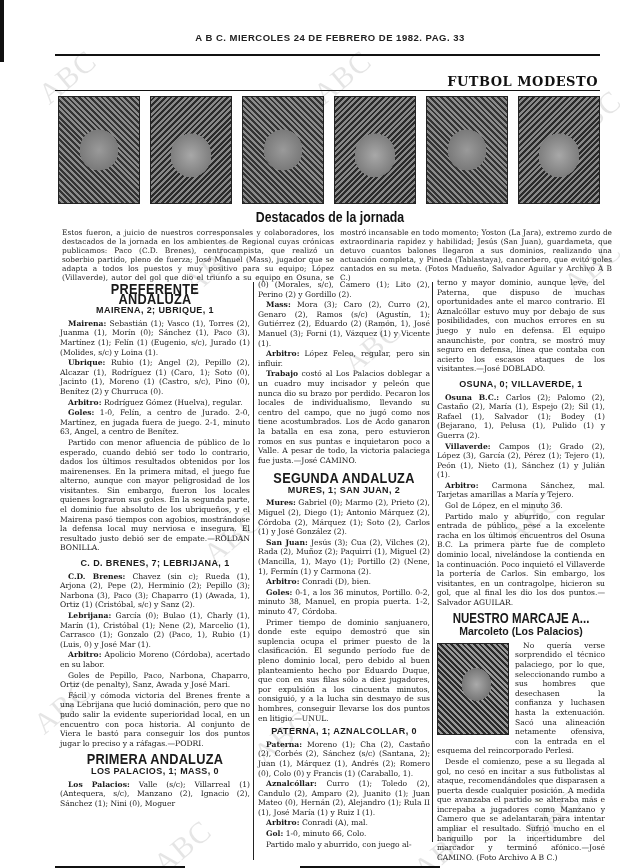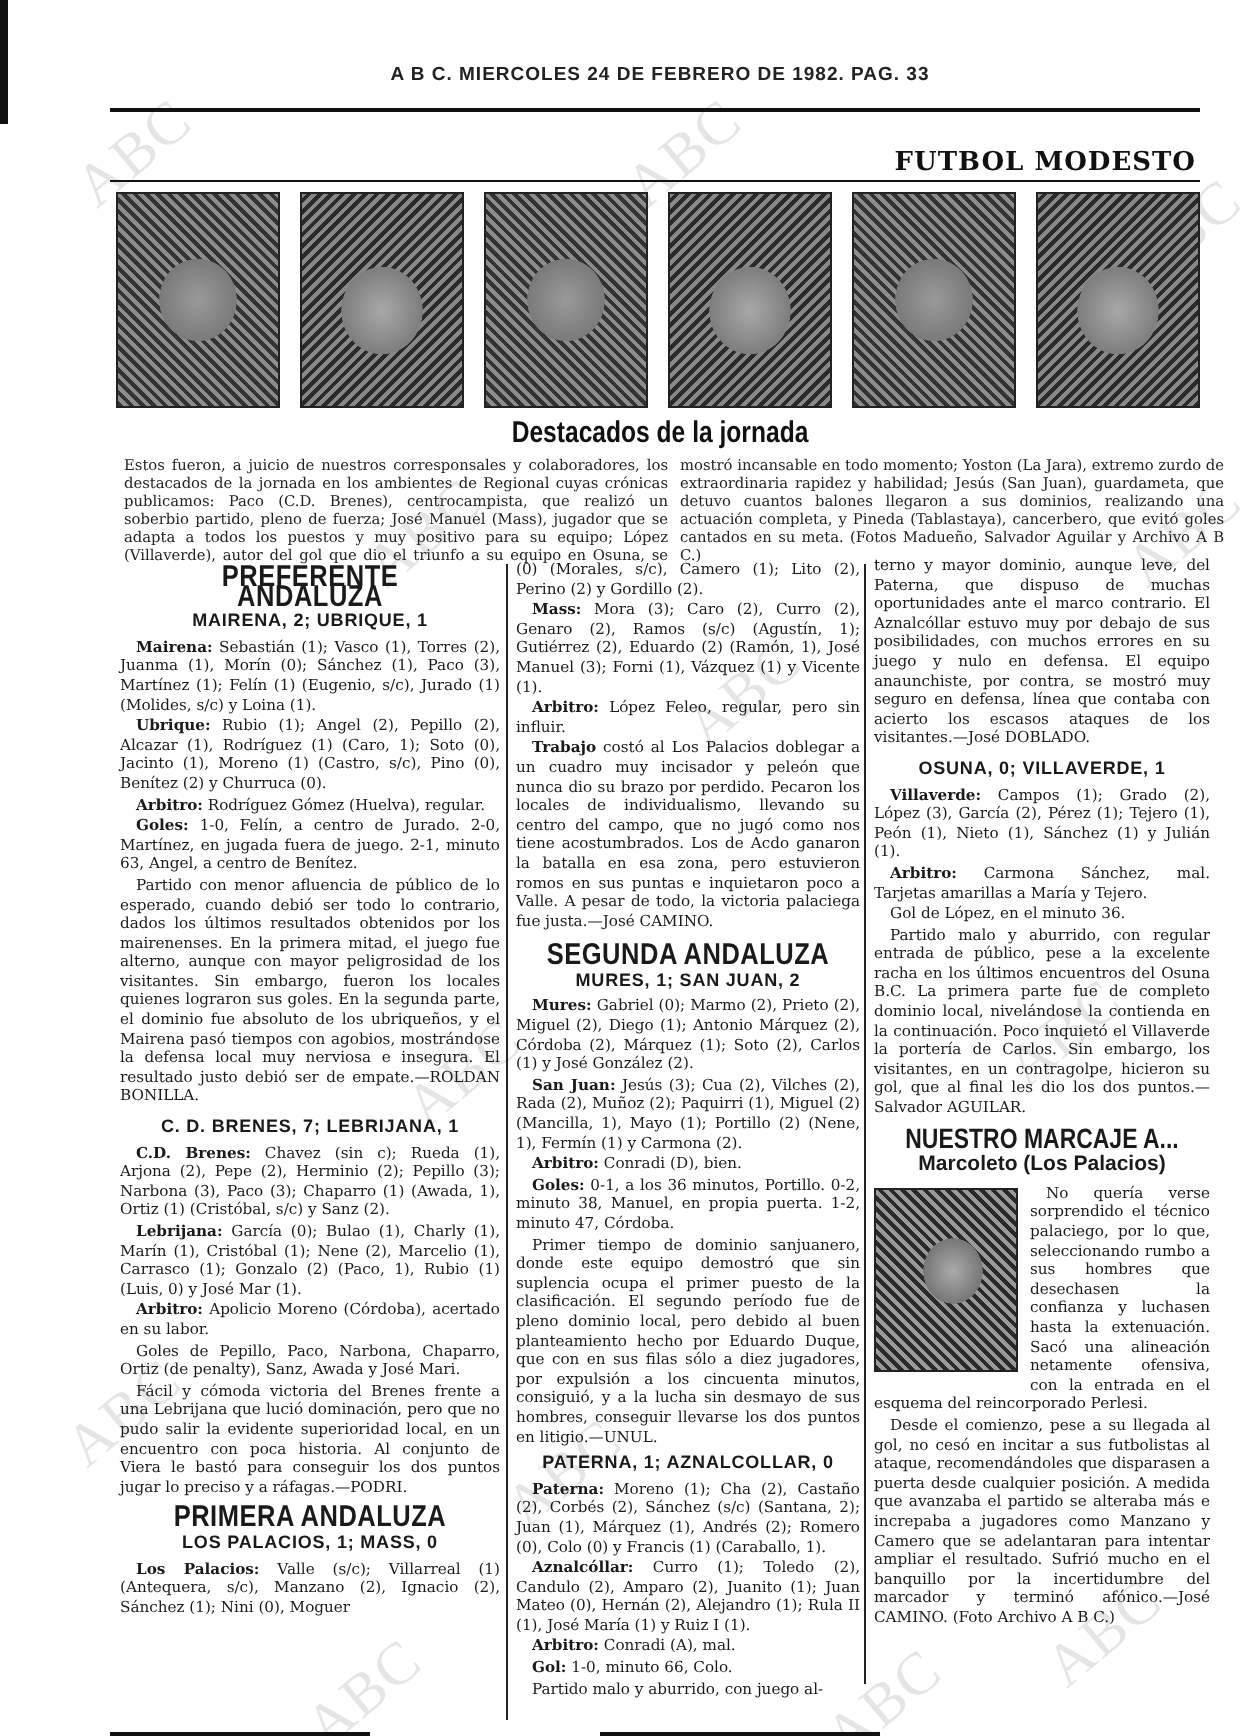--- a/index.html
+++ b/index.html
@@ -128,20 +128,21 @@
   <p class="p"><b>Gol:</b><span> 1-0, minuto 66, Colo.</span></p>
   <p class="p">Partido malo y aburrido, con juego al-</p>
 </div>
 
 <div class="vrule" style="left:432px;top:282px;height:560px;"></div>
 
 <div class="col col3">
   <p class="p" style="text-indent:0">terno y mayor dominio, aunque leve, del Paterna, que dispuso de muchas oportunidades ante el marco contrario. El Aznalcóllar estuvo muy por debajo de sus posibilidades, con muchos errores en su juego y nulo en defensa. El equipo anaunchiste, por contra, se mostró muy seguro en defensa, línea que contaba con acierto los escasos ataques de los visitantes.—José DOBLADO.</p>
 
   <div class="h-match" style="margin-top:6px;">OSUNA, 0; VILLAVERDE, 1</div>
+  <p class="p"><b>Osuna B.C.:</b><span> Carlos (2); Palomo (2), Castaño (2), María (1), Espejo (2); Sil (1), Rafael (1), Salvador (1); Bodey (1) (Bejarano, 1), Pelusa (1), Pulido (1) y Guerra (2).</span></p>
   <p class="p"><b>Villaverde:</b><span> Campos (1); Grado (2), López (3), García (2), Pérez (1); Tejero (1), Peón (1), Nieto (1), Sánchez (1) y Julián (1).</span></p>
   <p class="p"><b>Arbitro:</b><span> Carmona Sánchez, mal. Tarjetas amarillas a María y Tejero.</span></p>
   <p class="p">Gol de López, en el minuto 36.</p>
   <p class="p">Partido malo y aburrido, con regular entrada de público, pese a la excelente racha en los últimos encuentros del Osuna B.C. La primera parte fue de completo dominio local, nivelándose la contienda en la continuación. Poco inquietó el Villaverde la portería de Carlos. Sin embargo, los visitantes, en un contragolpe, hicieron su gol, que al final les dio los dos puntos.—Salvador AGUILAR.</p>
 
   <div class="marcaje-title">NUESTRO MARCAJE A...</div>
   <div class="marcaje-sub">Marcoleto (Los Palacios)</div>
   <div class="marcaje-body">
     <div class="marcaje-photo"></div>
     <p class="p">No quería verse sorprendido el técnico palaciego, por lo que, seleccionando rumbo a sus hombres que desechasen la confianza y luchasen hasta la extenuación. Sacó una alineación netamente ofensiva, con la entrada en el esquema del reincorporado Perlesi.</p>

